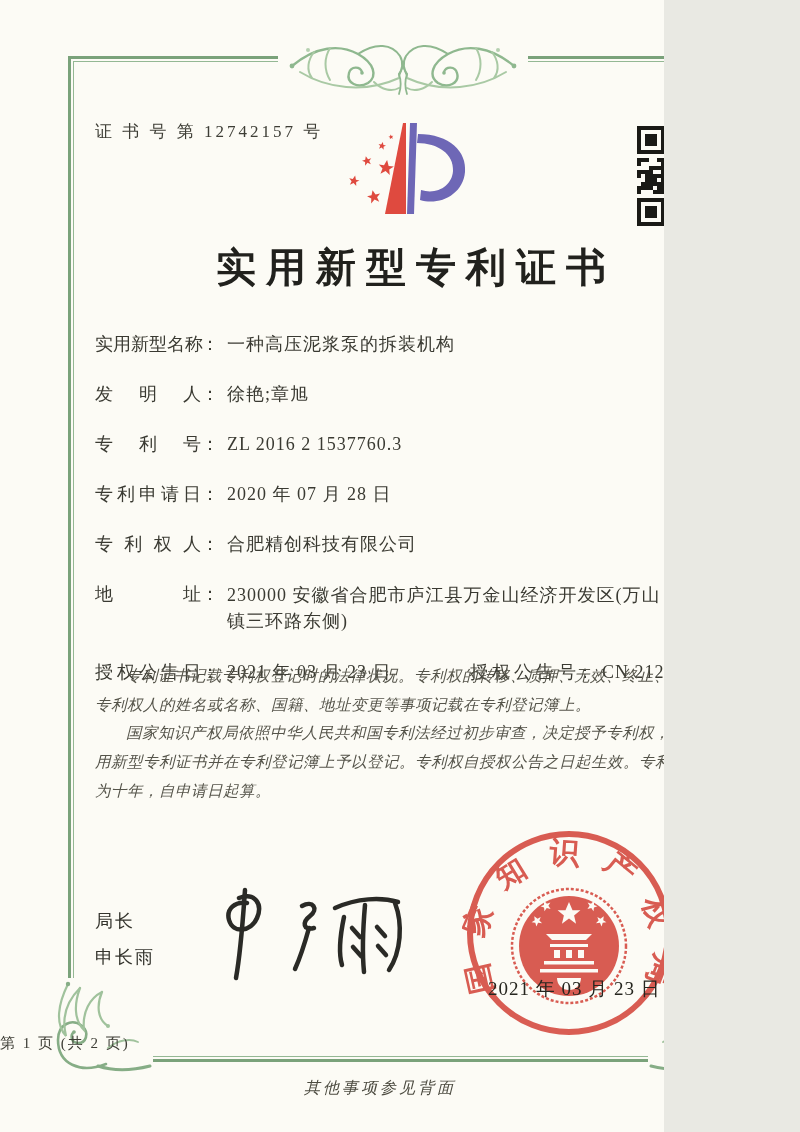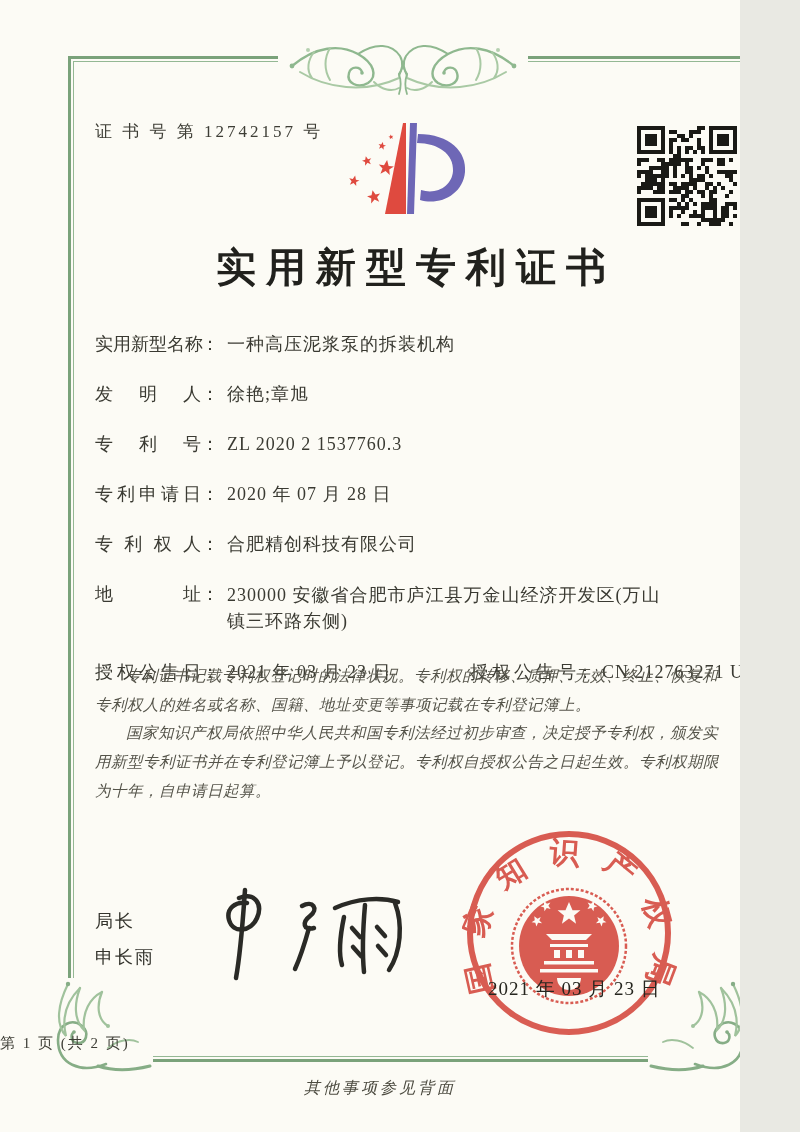--- a/index.html
+++ b/index.html
@@ -2,21 +2,21 @@
 <html><head>
 <meta charset="utf-8">
 <style>
   html,body{margin:0;padding:0;}
   body{
     width:800px;height:1132px;
     background:#e9e9e3;
     font-family:"Liberation Serif","DejaVu Serif",serif;
   }
   .page{
-    position:relative;width:740px;height:1132px;overflow:hidden;
+    position:relative;width:664px;height:1132px;overflow:hidden;
     background:#fcfbf5;color:#33332c;
   }
   
   .frame{
     position:absolute;left:68px;top:56px;width:674px;height:1000px;
     border:3px solid #7aa27a;
   }
   .frame-inner{
     position:absolute;left:2px;top:2px;right:2px;bottom:2px;
     border:1px solid #94b894;
@@ -369,21 +369,21 @@
   <div class="doc-title">实用新型专利证书</div>
 
   <div class="fields">
     <div class="frow">
       <span class="flabel">实用新型名称</span><span class="colon">：</span><span class="fvalue">一种高压泥浆泵的拆装机构</span>
     </div>
     <div class="frow">
       <span class="flabel">发明人</span><span class="colon">：</span><span class="fvalue">徐艳;章旭</span>
     </div>
     <div class="frow">
-      <span class="flabel">专利号</span><span class="colon">：</span><span class="fvalue">ZL 2020 2 1537760.3</span>
+      <span class="flabel">专利号</span><span class="colon">：</span><span class="fvalue">ZL 2016 2 1537760.3</span>
     </div>
     <div class="frow">
       <span class="flabel">专利申请日</span><span class="colon">：</span><span class="fvalue">2020 年 07 月 28 日</span>
     </div>
     <div class="frow">
       <span class="flabel">专利权人</span><span class="colon">：</span><span class="fvalue">合肥精创科技有限公司</span>
     </div>
     <div class="frow">
       <span class="flabel">地址</span><span class="colon">：</span><span class="fvalue wrap">230000 安徽省合肥市庐江县万金山经济开发区(万山镇三环路东侧)</span>
     </div>

